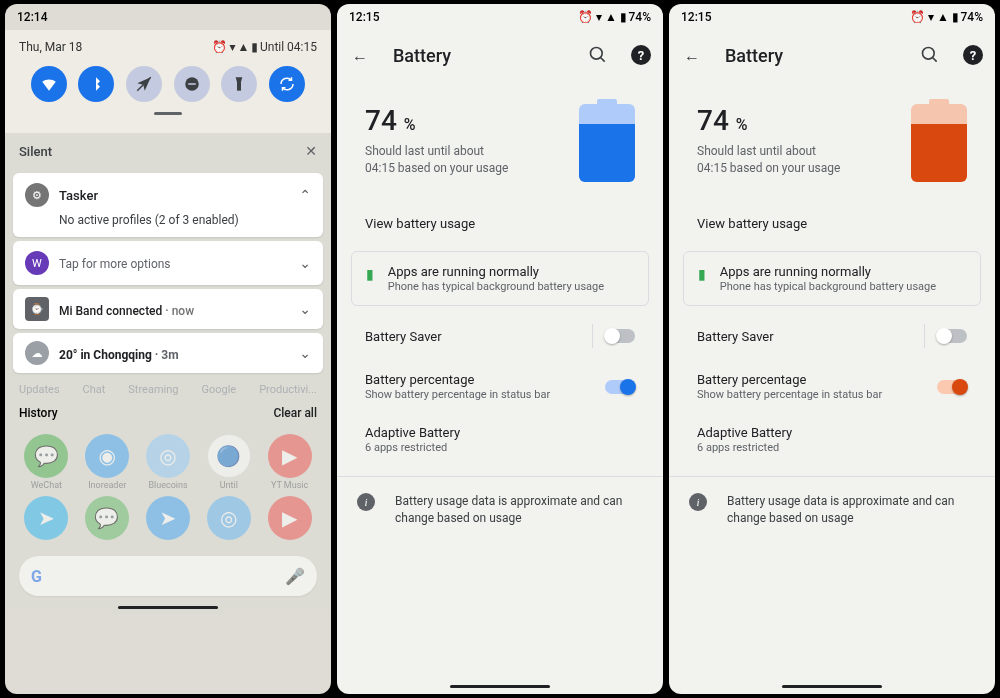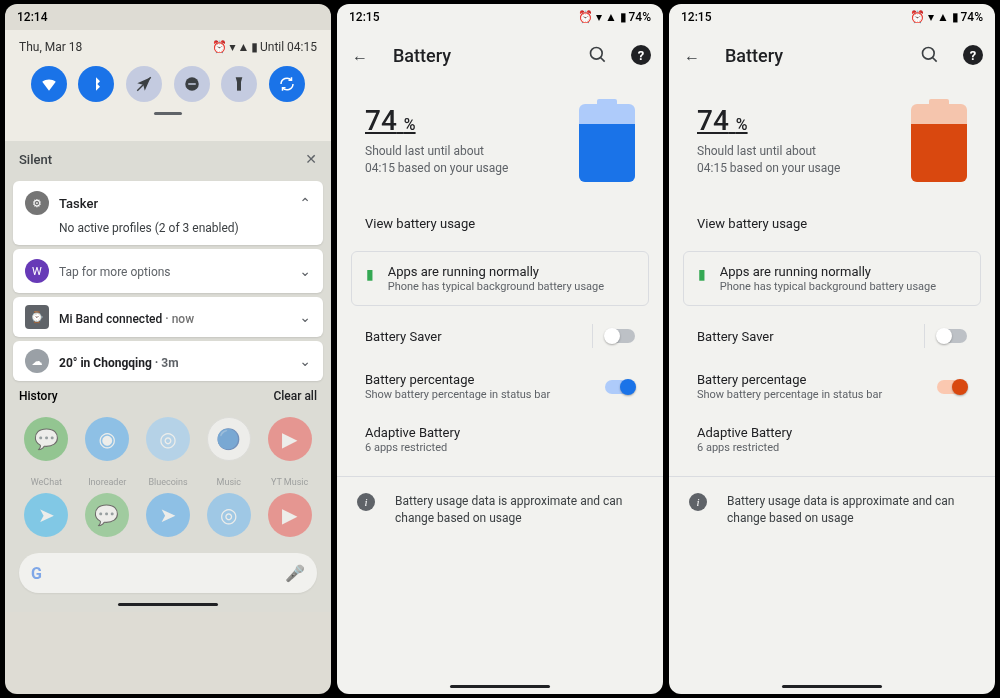--- a/index.html
+++ b/index.html
@@ -5,21 +5,21 @@
   * { box-sizing: border-box; margin: 0; padding: 0; font-family: 'Roboto', -apple-system, sans-serif; }
   body { background: #000; display: flex; justify-content: center; align-items: center; min-height: 698px; }
   .container { display: flex; gap: 6px; background: #000; padding: 0 4px; }
   .phone { width: 326px; height: 690px; background: #f2f2ef; border-radius: 12px; position: relative; overflow: hidden; display: flex; flex-direction: column; }
   
   
   .status-bar { display: flex; justify-content: space-between; align-items: center; padding: 6px 12px; font-size: 12px; font-weight: 500; color: #000; }
   .status-right { display: flex; align-items: center; gap: 2px; }
   
   
-  .shade-header { padding: 10px 14px 20px; }
+  .shade-header { padding: 10px 14px 12px; }
   .date-row { display: flex; justify-content: space-between; align-items: center; font-size: 12px; color: #333; }
   .qs-row { display: flex; justify-content: space-around; padding: 12px 6px 8px; }
   .qs-tile { width: 36px; height: 36px; border-radius: 50%; display: flex; align-items: center; justify-content: center; }
   .qs-on { background: #1a73e8; color: #fff; }
   .qs-off { background: #c4cbe0; color: #3c4043; }
   .handle { width: 28px; height: 3px; background: #5f6368; border-radius: 2px; margin: 2px auto 6px; }
   
   .notif-section { background: #dcdcd5; }
   .silent-header { display: flex; justify-content: space-between; align-items: center; padding: 10px 14px; font-size: 13px; font-weight: 500; color: #3c4043; }
   .notif-card { background: #fff; margin: 4px 8px; border-radius: 6px; padding: 10px 12px; box-shadow: 0 1px 2px rgba(0,0,0,0.1); }
@@ -31,33 +31,33 @@
   .notif-body { font-size: 12px; color: #3c4043; padding-left: 34px; margin-top: 6px; }
   .chev { color: #5f6368; font-size: 14px; }
   
   .under-row { display: flex; justify-content: space-between; padding: 6px 14px; font-size: 11px; color: #9aa0a6; opacity: 0.7; }
   .history-row { display: flex; justify-content: space-between; padding: 4px 14px 8px; font-size: 12px; font-weight: 500; }
   .history-row .clear { color: #202124; }
   
   .app-grid { display: grid; grid-template-columns: repeat(5, 1fr); gap: 6px 2px; padding: 6px 12px; opacity: 0.5; }
   .app { display: flex; flex-direction: column; align-items: center; }
   .app-icon { width: 44px; height: 44px; border-radius: 50%; display: flex; align-items: center; justify-content: center; font-size: 20px; color: #fff; }
-  .app-label { font-size: 9px; color: #5f6368; margin-top: 16px; }
+  .app-label { font-size: 9px; color: #5f6368; margin-top: 2px; }
   .search-pill { margin: 10px 14px; height: 40px; background: #fff; border-radius: 22px; display: flex; align-items: center; padding: 0 12px; justify-content: space-between; box-shadow: 0 1px 2px rgba(0,0,0,0.1); opacity:0.6; }
   .nav-pill { width: 100px; height: 3px; background: #202124; border-radius: 2px; margin: 6px auto; }
   
   
   .app-bar { display: flex; align-items: center; padding: 14px 12px 8px; gap: 22px; }
   .app-title { font-size: 18px; font-weight: 500; color: #202124; flex: 1; }
   .bar-icon { width: 22px; height: 22px; display: flex; align-items: center; justify-content: center; color: #3c4043; }
   .help-icon { width: 20px; height: 20px; border-radius: 50%; background: #202124; color: #fff; display: flex; align-items: center; justify-content: center; font-size: 13px; font-weight: bold; }
   
   .batt-hero { display: flex; padding: 30px 28px 20px; align-items: flex-start; }
   .batt-text { flex: 1; }
-  .batt-pct { font-size: 28px; font-weight: 500; color: #202124; text-decoration: underline; }
+  .batt-pct { font-size: 28px; font-weight: 500; color: #202124; }
   .batt-pct .sm { font-size: 16px; }
   .batt-est { font-size: 12px; color: #5f6368; margin-top: 6px; line-height: 1.4; max-width: 150px; }
   .batt-vis { width: 56px; height: 78px; border-radius: 6px; position: relative; }
   .batt-cap { position: absolute; top: -5px; left: 50%; transform: translateX(-50%); width: 20px; height: 6px; border-radius: 2px 2px 0 0; }
   .batt-fill { position: absolute; bottom: 0; left: 0; right: 0; border-radius: 0 0 6px 6px; }
   
   .batt-link { padding: 14px 28px; font-size: 13px; color: #202124; }
   
   .batt-card { margin: 6px 14px; border: 1px solid #dadce0; border-radius: 6px; padding: 12px 14px; display: flex; align-items: flex-start; gap: 14px; }
   .batt-card-icon { color: #34a853; font-size: 14px; margin-top: 2px; }
@@ -174,40 +174,47 @@
           <span class="chev">⌄</span>
         </div>
       </div>
       <div class="notif-card" style="padding:8px 12px;">
         <div class="notif-row">
           <div class="notif-icon" style="background:#9aa0a6;">☁</div>
           <div class="notif-content"><span class="notif-title" style="font-size:12px;font-weight:bold;"><span>20° in Chongqing</span><span style="color:#5f6368;"> · 3m</span></span></div>
           <span class="chev">⌄</span>
         </div>
       </div>
+      <div class="under-row">
+        <span>Updates</span>
+          <span>Chat</span>
+          <span>Streaming</span>
+          <span>Google</span>
+          <span>Productivi...</span>
+      </div>
       <div class="history-row">
         <span>History</span>
         <span class="clear">Clear all</span>
       </div>
       <div class="app-grid">
         <div class="app">
             <div class="app-icon" style="background:#4caf50;">💬</div>
             <div class="app-label">WeChat</div>
           </div>
         <div class="app">
             <div class="app-icon" style="background:#42a5f5;">◉</div>
             <div class="app-label">Inoreader</div>
           </div>
         <div class="app">
             <div class="app-icon" style="background:#90caf9;">◎</div>
             <div class="app-label">Bluecoins</div>
           </div>
         <div class="app">
             <div class="app-icon" style="background:#fff;border:1px solid #ddd;">🔵</div>
-            <div class="app-label">Music</div>
+            <div class="app-label">Until</div>
           </div>
         <div class="app">
             <div class="app-icon" style="background:#ef5350;">▶</div>
             <div class="app-label">YT Music</div>
           </div>
         <div class="app">
             <div class="app-icon" style="background:#29b6f6;">➤</div>
           </div>
         <div class="app">
             <div class="app-icon" style="background:#66bb6a;">💬</div>

